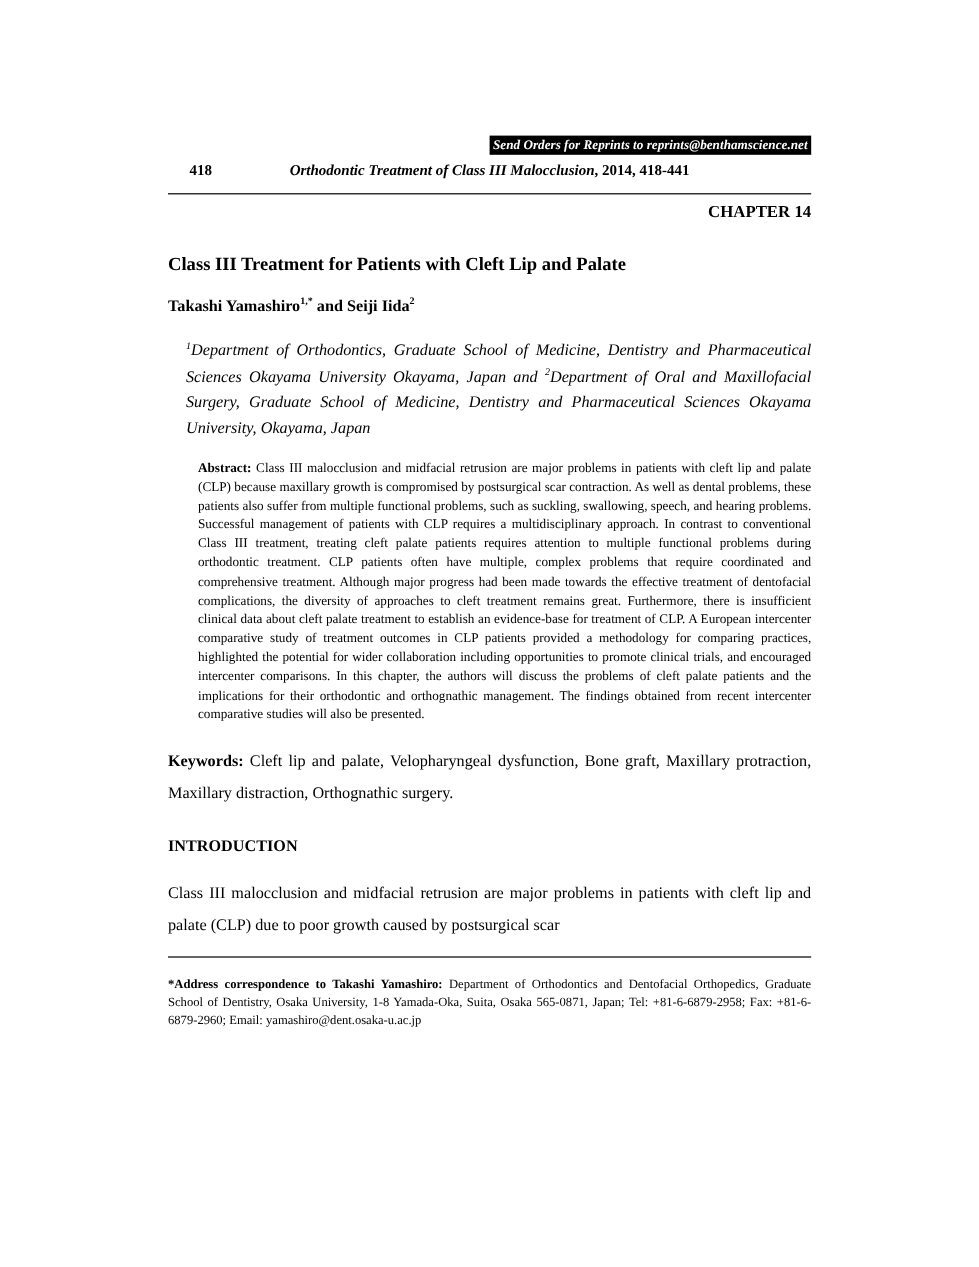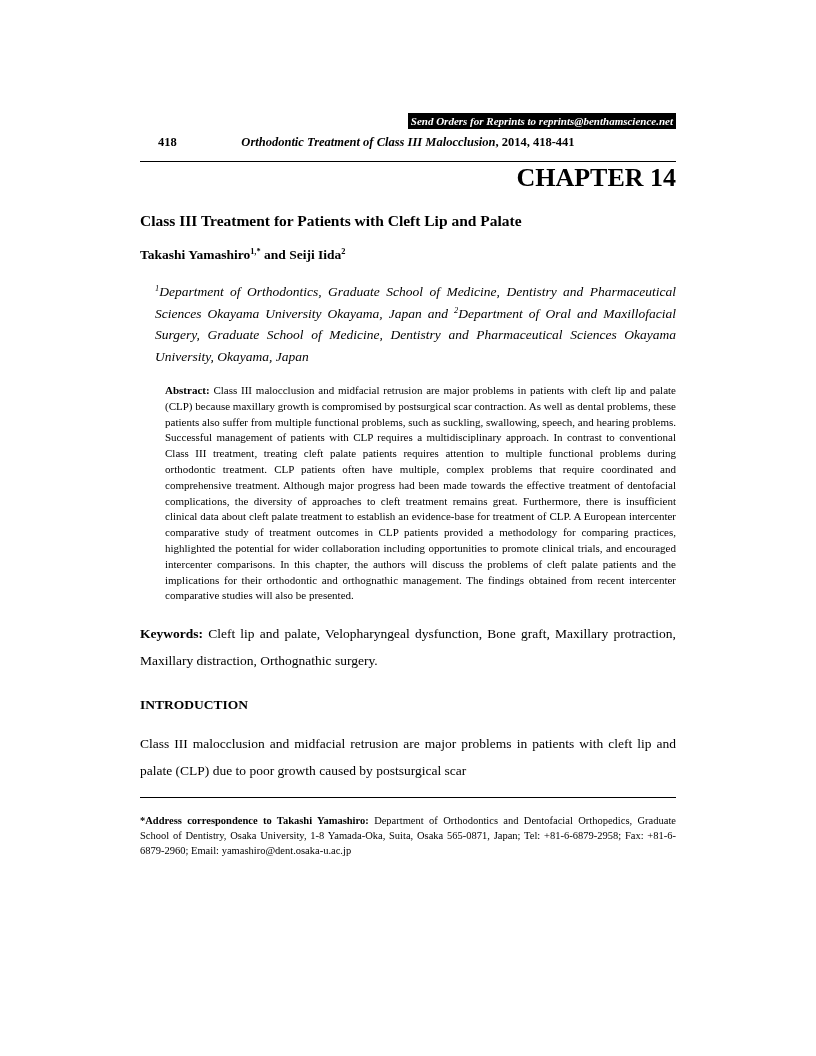--- a/index.html
+++ b/index.html
@@ -35,21 +35,21 @@
     font-size: 12.5px;
     font-weight: bold;
     text-align: center;
     height: 16px;
     line-height: 16px;
   }
   .page-number { position: absolute; left: 18px; top: 0; }
   .rule { border-top: 1.5px solid #000000; margin-top: 11px; }
   .chapter {
     text-align: right;
-    font-size: 26px;
+    font-size: 14px;
     font-weight: bold;
     margin-top: 3px;
     line-height: 25px;
   }
   .title {
     font-size: 15.5px;
     font-weight: bold;
     margin-top: 21px;
     line-height: 19px;
   }

